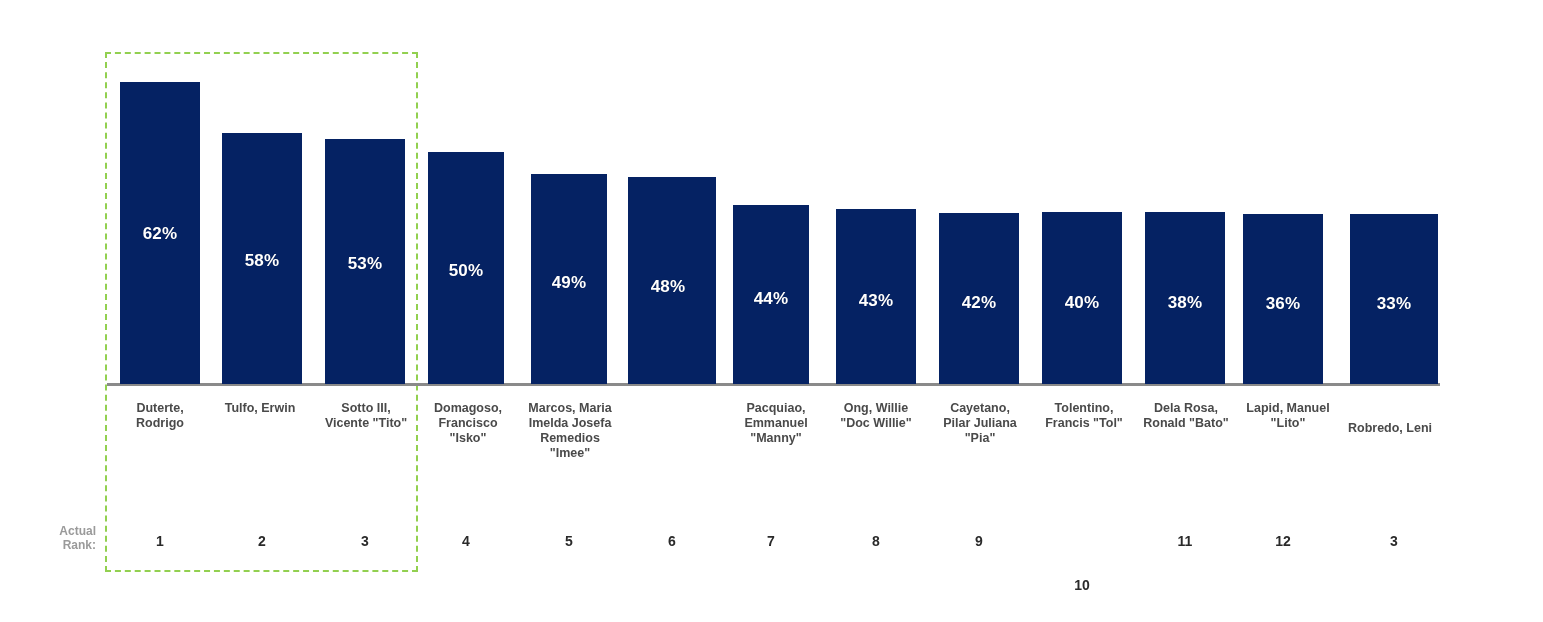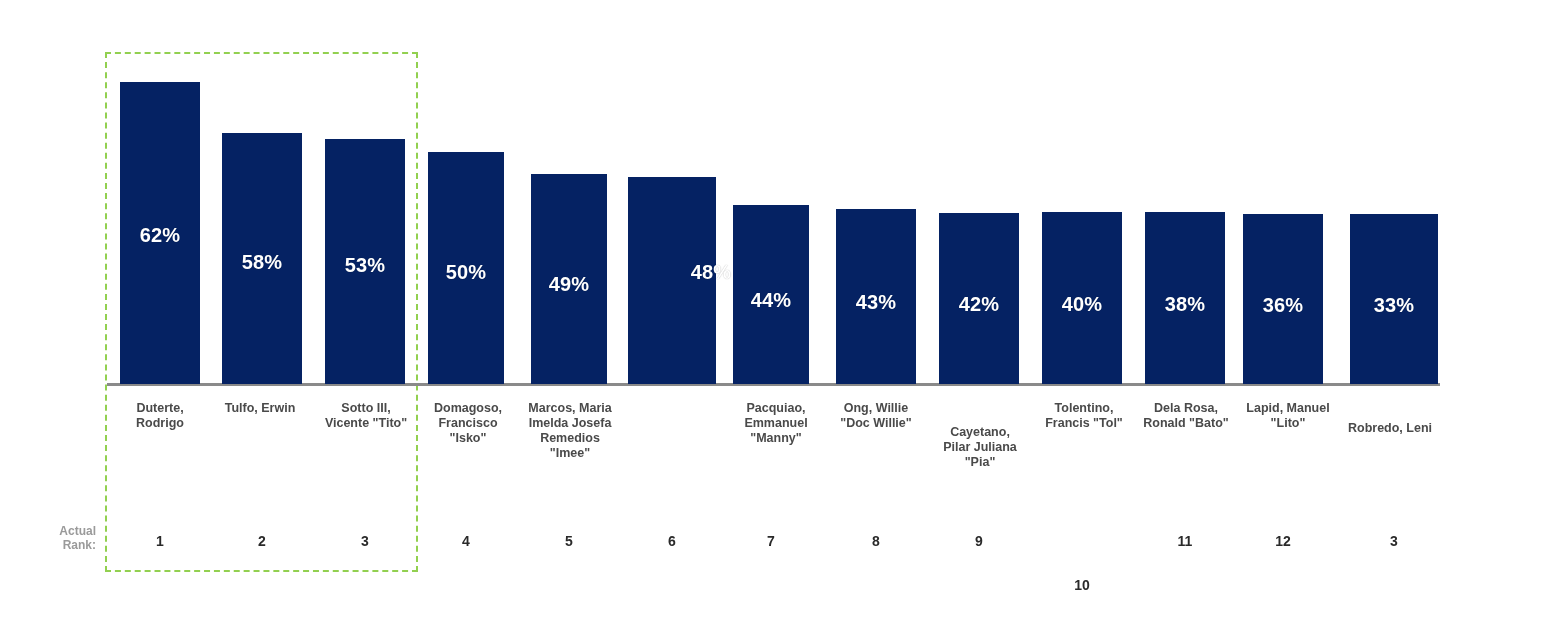--- a/index.html
+++ b/index.html
@@ -52,21 +52,21 @@
     background:#052263;
     box-sizing:border-box;
   }
   .bar-value{
     position:absolute;
     left:0;
     width:100%;
     text-align:center;
     color:#ffffff;
     font-weight:bold;
-    font-size:20px;
+    font-size:17px;
     letter-spacing:.2px;
     text-shadow:0 0 1px rgba(0,0,0,.35);
   }
 
   
   .cat-label{
     position:absolute;
     text-align:center;
     font-size:12.5px;
     line-height:15px;
@@ -146,42 +146,42 @@
       </div>
       <div class="bar-value" style="color: rgb(255, 255, 255); left: 531px; width: 76px; top: 272.7px;">49%</div>
       <div class="cat-label" style="left: 512px; width: 116px; top: 401px;">Marcos, Maria
 Imelda Josefa
 Remedios
 "Imee"</div>
       <div class="rank-num" style="left: 531px; width: 76px; top: 533px;">5</div>
       <div class="col" style="left: 628px; top: 177px; width: 88px; height: 207px;">
         <div class="bar" style="height: 207px; background: rgb(5, 34, 99);"></div>
       </div>
-      <div class="bar-value" style="color: rgb(255, 255, 255); left: 628px; width: 80px; top: 261px; padding-left: 43px;">48%</div>
+      <div class="bar-value" style="color: rgb(255, 255, 255); left: 628px; width: 80px; top: 277px;">48%</div>
       <div class="rank-num" style="left: 628px; width: 88px; top: 533px;">6</div>
       <div class="col" style="left: 733px; top: 205px; width: 76px; height: 179px;">
         <div class="bar" style="height: 179px; background: rgb(5, 34, 99);"></div>
       </div>
       <div class="bar-value" style="color: rgb(255, 255, 255); left: 733px; width: 76px; top: 289.13px;">44%</div>
       <div class="cat-label" style="left: 726px; width: 100px; top: 401px;">Pacquiao,
 Emmanuel
 "Manny"</div>
       <div class="rank-num" style="left: 733px; width: 76px; top: 533px;">7</div>
       <div class="col" style="left: 836px; top: 209px; width: 80px; height: 175px;">
         <div class="bar" style="height: 175px; background: rgb(5, 34, 99);"></div>
       </div>
       <div class="bar-value" style="color: rgb(255, 255, 255); left: 836px; width: 80px; top: 291.25px;">43%</div>
       <div class="cat-label" style="left: 824px; width: 104px; top: 401px;">Ong, Willie
 "Doc Willie"</div>
       <div class="rank-num" style="left: 836px; width: 80px; top: 533px;">8</div>
       <div class="col" style="left: 939px; top: 213px; width: 80px; height: 171px;">
         <div class="bar" style="height: 171px; background: rgb(5, 34, 99);"></div>
       </div>
       <div class="bar-value" style="color: rgb(255, 255, 255); left: 939px; width: 80px; top: 293.37px; text-align: center;">42%</div>
-      <div class="cat-label" style="left: 930px; width: 100px; top: 401px; margin-top: 24px;">Cayetano,
+      <div class="cat-label" style="left: 930px; width: 100px; top: 401px;">Cayetano,
 Pilar Juliana
 "Pia"</div>
       <div class="rank-num" style="left: 939px; width: 80px; top: 533px;">9</div>
       <div class="col" style="left: 1042px; top: 212px; width: 80px; height: 172px;">
         <div class="bar" style="height: 172px; background: rgb(5, 34, 99);"></div>
       </div>
       <div class="bar-value" style="color: rgb(255, 255, 255); left: 1042px; width: 80px; top: 292.84px;">40%</div>
       <div class="cat-label" style="left: 1028px; width: 112px; top: 401px;">Tolentino,
 Francis "Tol"</div>
       <div class="rank-num" style="left: 1042px; width: 80px; top: 533px; margin-top: 44px;">10</div>

